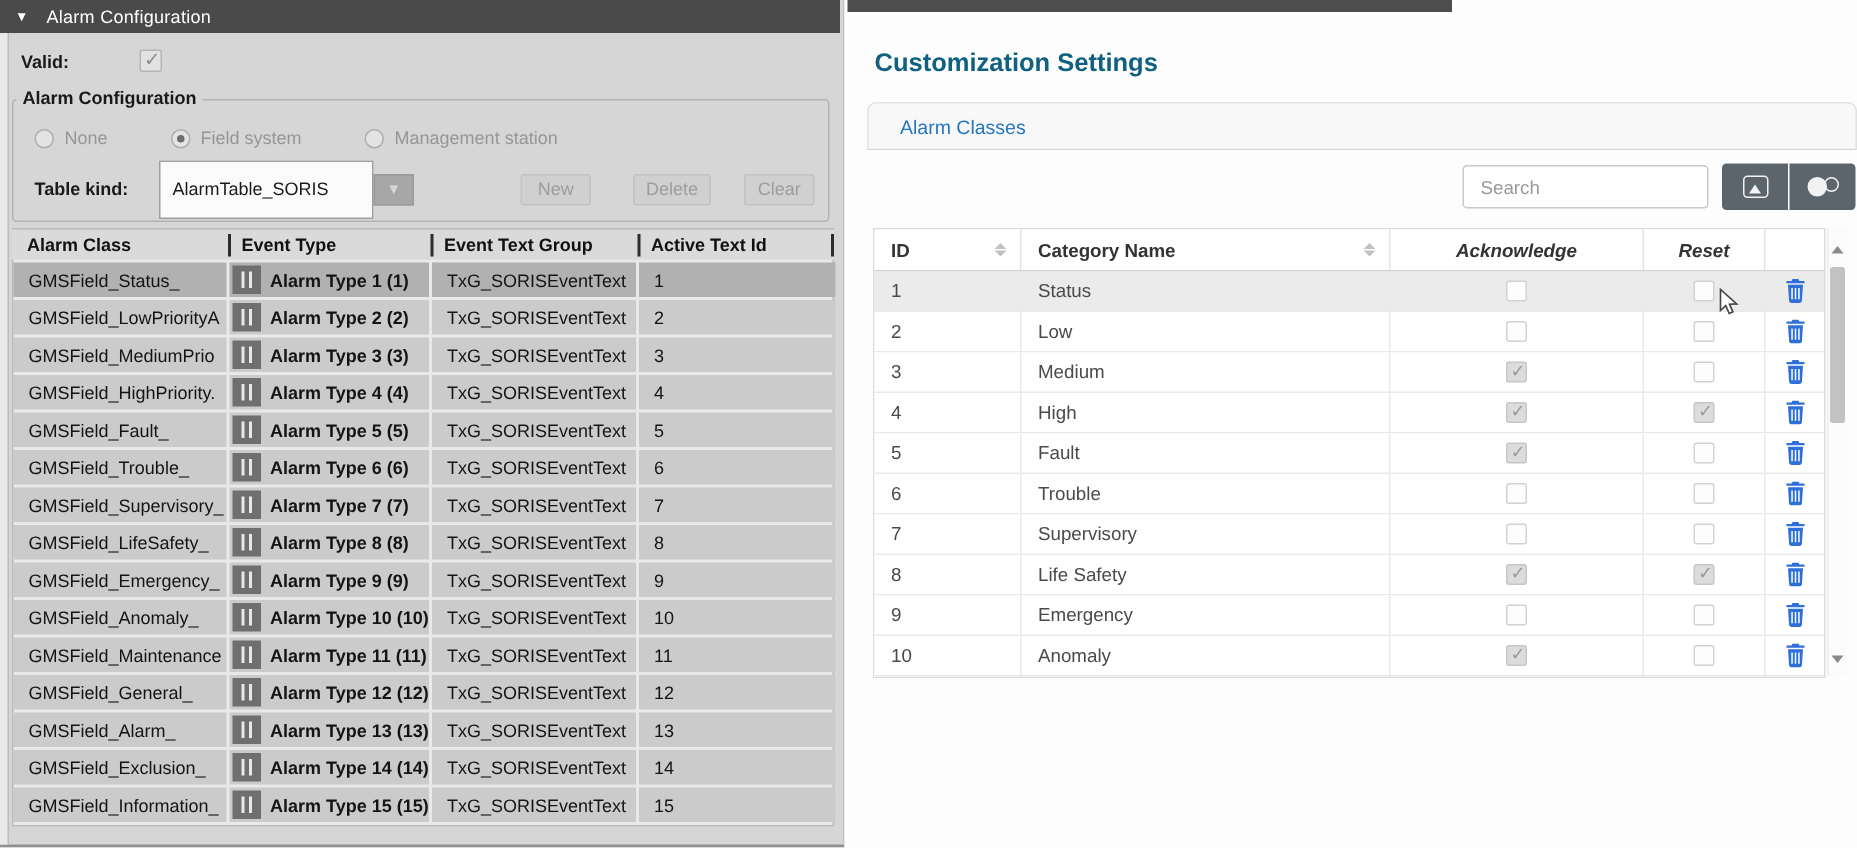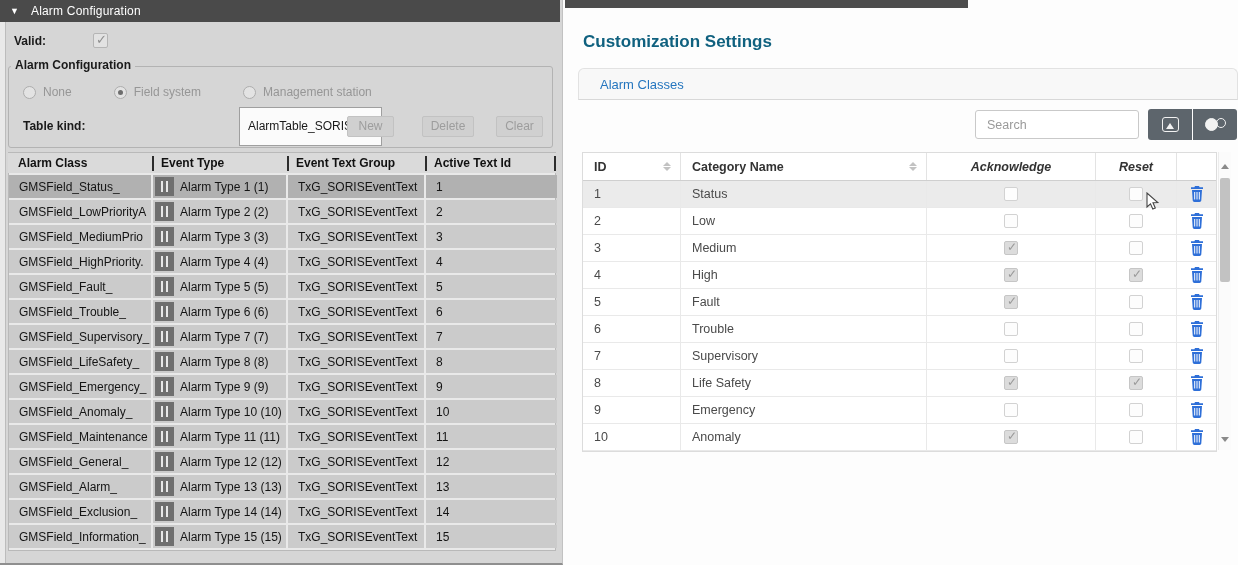--- a/index.html
+++ b/index.html
@@ -32,21 +32,21 @@
   .radio-row { position:absolute; left:14px; top:18px; display:flex; align-items:center; gap:24px; }
   .radio { display:flex; align-items:center; gap:7px; }
   .radio-circle { width:13px; height:13px; border:1px solid #adadad; border-radius:50%;
     background:#e3e3e3; position:relative; }
   .radio.selected .radio-circle::after { content:""; position:absolute; left:3px; top:3px;
     width:5px; height:5px; border-radius:50%; background:#6d6d6d; }
   .radio-label { font-size:12px; color:#969696; }
   .radio + .radio { margin-left:18px; }
 
   .tablekind-row { position:absolute; left:14px; top:48px; right:10px; height:22px;
-    display:flex; align-items:center;justify-content:space-between; }
+    display:flex; align-items:center; }
   .tk-label { font-size:12px; font-weight:bold; color:#1a1a1a; width:83px; }
   .tk-field { width:143px; height:39px; background:#fbfbfb; border:1px solid #9f9f9f;
     font-size:12px; color:#1a1a1a; display:flex; align-items:center; padding-left:8px; }
   .tk-arrow-btn { width:27px; height:21px; background:#a7a7a7; border:1px solid #9a9a9a;
     display:flex; align-items:center; justify-content:center; color:#d6d6d6; font-size:10px; }
   .gray-btn { height:21px; background:#d0d0d0; border:1px solid #c2c2c2;
     border-radius:2px; color:#9d9d9d; font-size:12px; text-align:center; line-height:19px; }
   .btn-new    { position:absolute; left:324px; width:47px; }
   .btn-delete { position:absolute; left:399px; width:52px; }
   .btn-clear  { position:absolute; left:473px; width:47px; }
@@ -61,21 +61,21 @@
   .lrows { display:flex; flex-direction:column; gap:2px; background:#e9e9e9;
     padding:2px 0; border:1px solid #b9b9b9; border-top:none; }
   .lrow { display:grid; grid-template-columns:142px 133px 136px 131px; column-gap:2px; height:23px; }
   .lc { background:#cbcbcb; font-size:12px; color:#141414; display:flex;
     align-items:center; padding-left:10px; white-space:nowrap; overflow:hidden; }
   .lrow.sel .lc { background:#b1b1b1; }
   .lc.c2 { padding-left:0; }
   .etbtn { width:19px; height:19px; background:#6f6f6f; margin:0 6px 0 2px; flex:none;
     display:flex; align-items:center; justify-content:center; gap:3px; }
   .etbtn i { display:block; width:2px; height:11px; background:#e8e8e8; }
-  .etlbl { white-space:nowrap; overflow:hidden; }
+  .etlbl { white-space:nowrap; overflow:hidden;font-weight:bold; }
 
   
   .right-panel { position:absolute; left:563px; top:0; width:675px; height:565px; background:#fdfdfd; }
   .rp-topbar { position:absolute; left:2px; top:0; width:403px; height:8px; background:#4d4d4d; }
   .rp-title { position:absolute; left:20px; top:32px; font-size:17px; font-weight:600; color:#10617f; }
   .rp-card-header { position:absolute; left:15px; top:68px; width:660px; height:32px;
     background:#f8f8f8; border:1px solid #e2e2e2; border-bottom:1px solid #d8d8d8;
     border-radius:6px 6px 0 0; display:flex; align-items:center; }
   .rp-tab { margin-left:21px; font-size:13px; color:#2576bf; }
 

